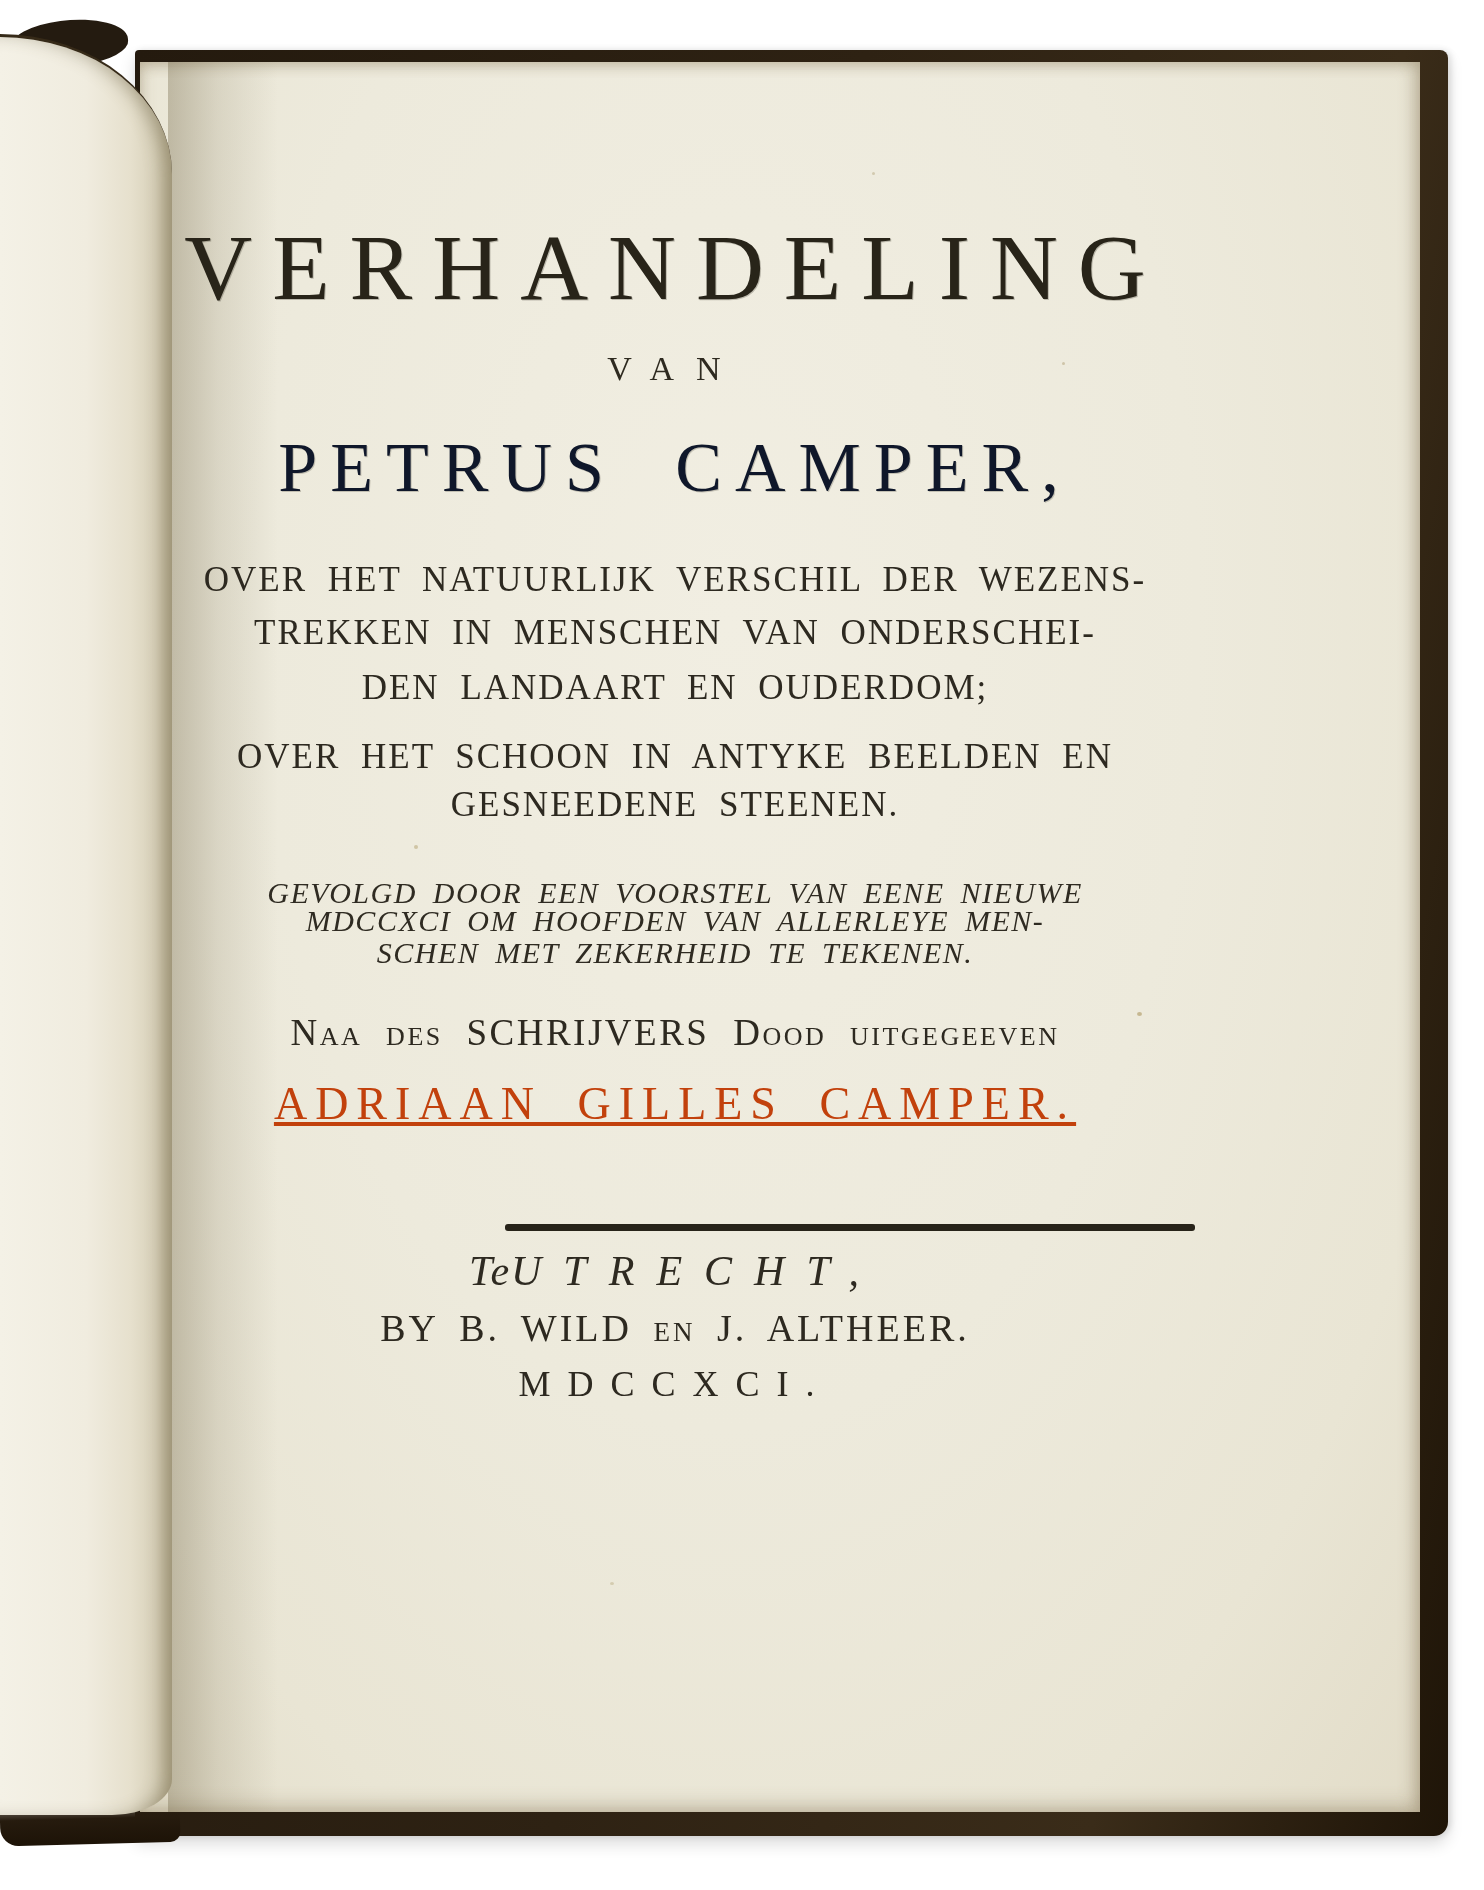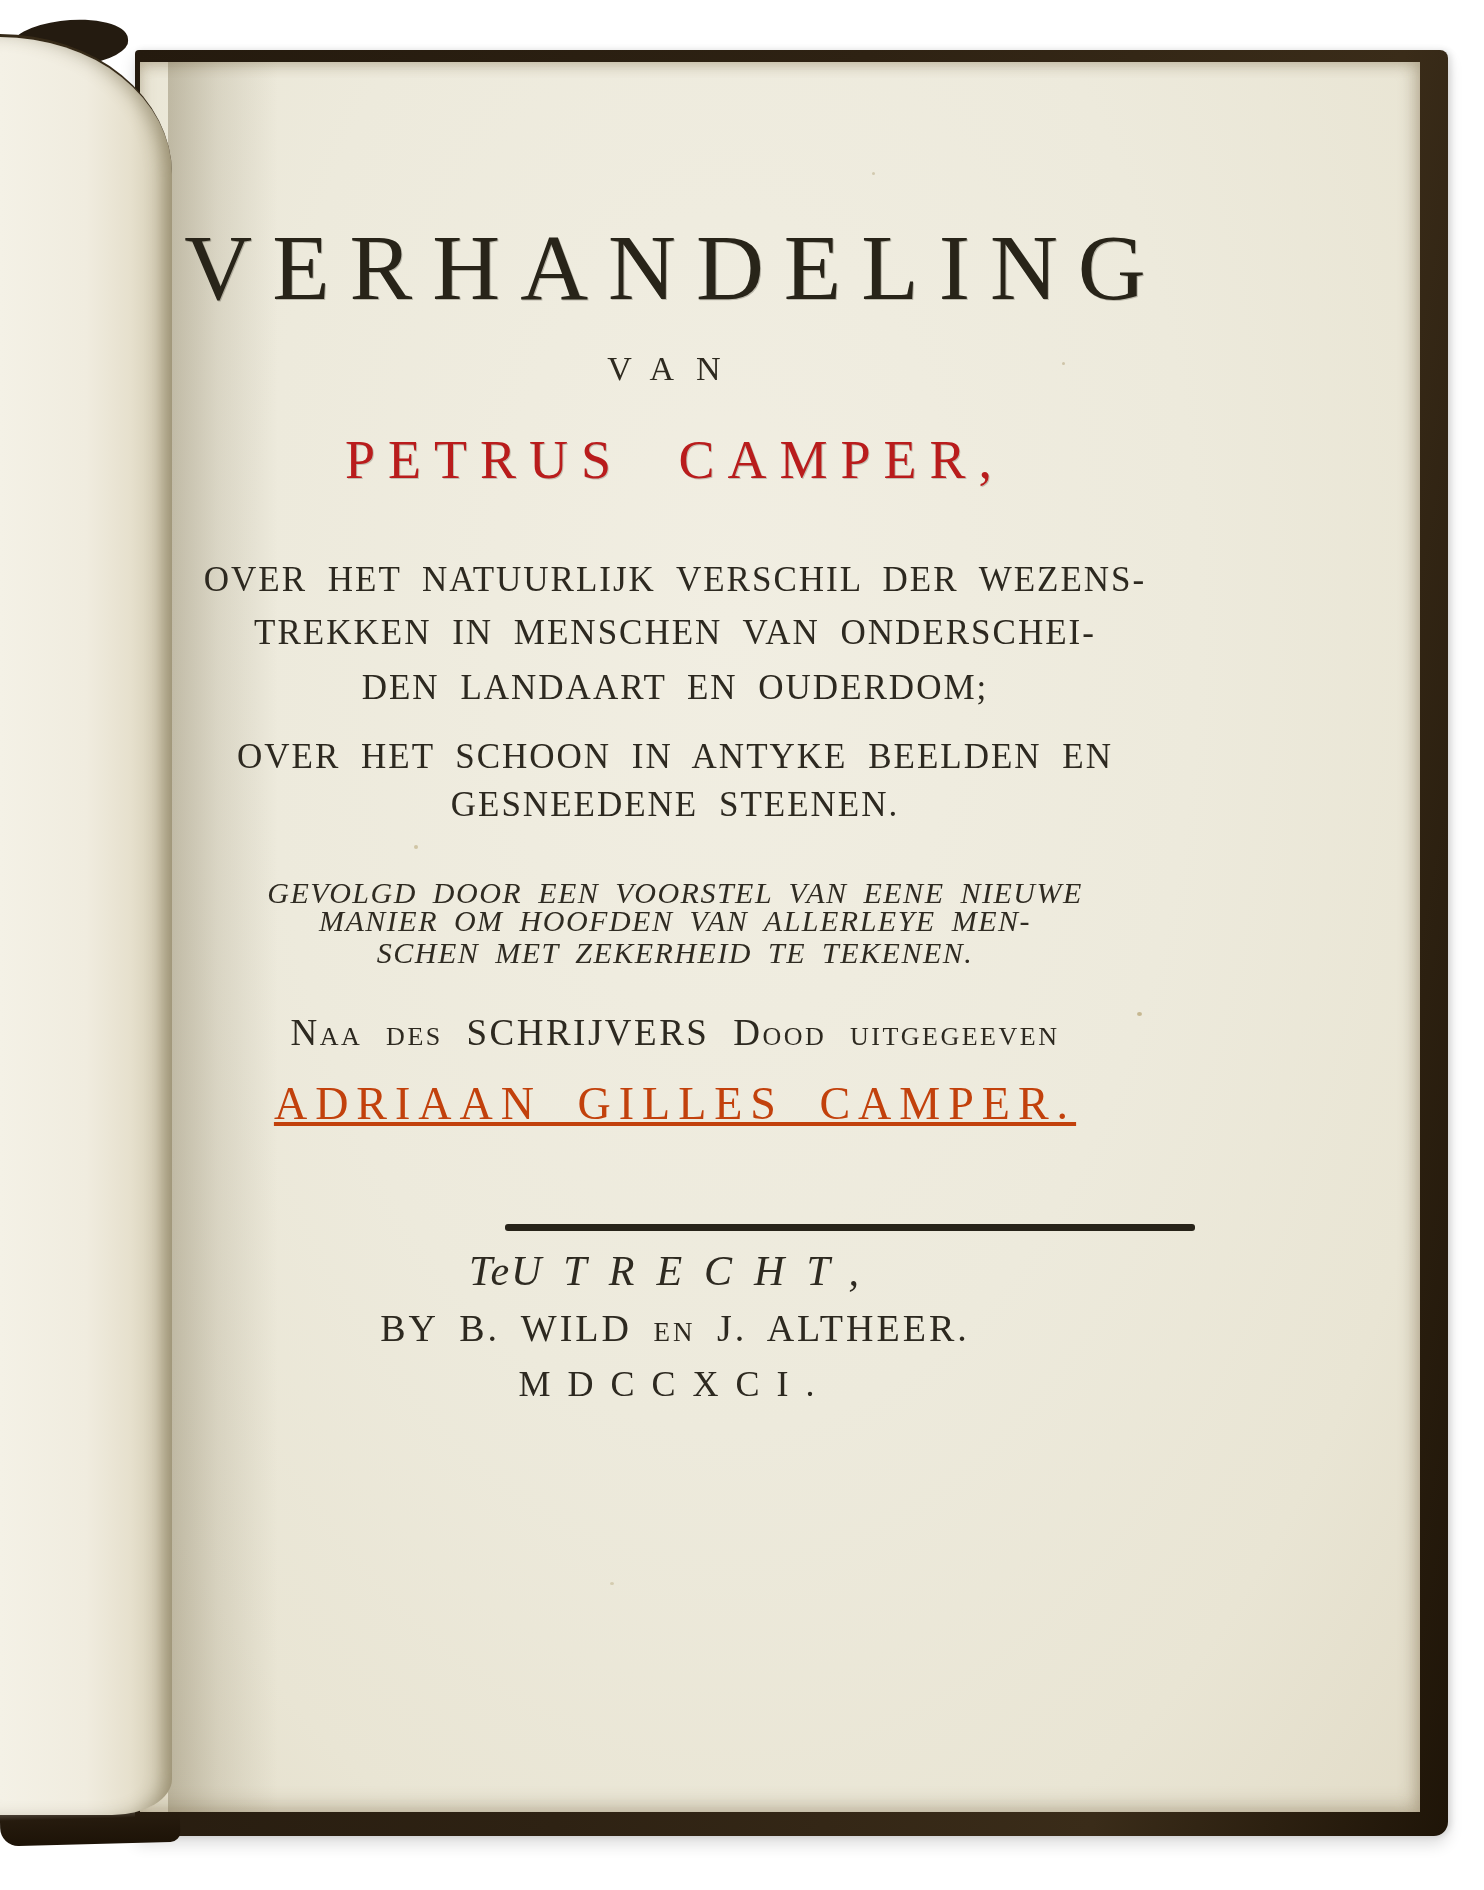--- a/index.html
+++ b/index.html
@@ -98,24 +98,24 @@
     text-shadow: 1px 1px 0 rgba(40,36,25,0.25);
   }
   .van-line {
     top: 352px;
     font-size: 34px;
     letter-spacing: 22px;
     color: #2e2a20;
   }
   .author-line {
     top: 433px;
-    font-size: 54px;
+    font-size: 70px;
     letter-spacing: 13px;
     word-spacing: 28px;
-    color: #b91c1c;
+    color: #0f172a;
     text-shadow: 1px 1px 0 rgba(40,36,25,0.22);
   }
   .subtitle { font-size: 35px; letter-spacing: 2px; word-spacing: 10px; color: #2d2920; }
   .sub1 { top: 562px; }
   .sub2 { top: 615px; }
   .sub3 { top: 670px; }
   .sub4 { top: 739px; }
   .sub5 { top: 787px; }
   .proposal {
     font-size: 30px;
@@ -201,21 +201,21 @@
 
     <div class="line author-line">PETRUS CAMPER,</div>
 
     <div class="line subtitle sub1">OVER HET NATUURLIJK VERSCHIL DER WEZENS-</div>
     <div class="line subtitle sub2">TREKKEN IN MENSCHEN VAN ONDERSCHEI-</div>
     <div class="line subtitle sub3">DEN LANDAART EN OUDERDOM;</div>
     <div class="line subtitle sub4">OVER HET SCHOON IN ANTYKE BEELDEN EN</div>
     <div class="line subtitle sub5">GESNEEDENE STEENEN.</div>
 
     <div class="line proposal prop1">GEVOLGD DOOR EEN VOORSTEL VAN EENE NIEUWE</div>
-    <div class="line proposal prop2">MANIER OM HOOFDEN VAN ALLERLEYE MEN-</div>
+    <div class="line proposal prop2">MDCCXCI OM HOOFDEN VAN ALLERLEYE MEN-</div>
     <div class="line proposal prop3">SCHEN MET ZEKERHEID TE TEKENEN.</div>
 
     <div class="line posthumous post1">Naa des SCHRIJVERS Dood uitgegeeven</div>
 
     <div class="line editor-line">ADRIAAN GILLES CAMPER.</div>
 
     <div class="rule"></div>
 
     <div class="line place-line">
       <span class="te">Te</span><span class="city">UTRECHT,</span>

